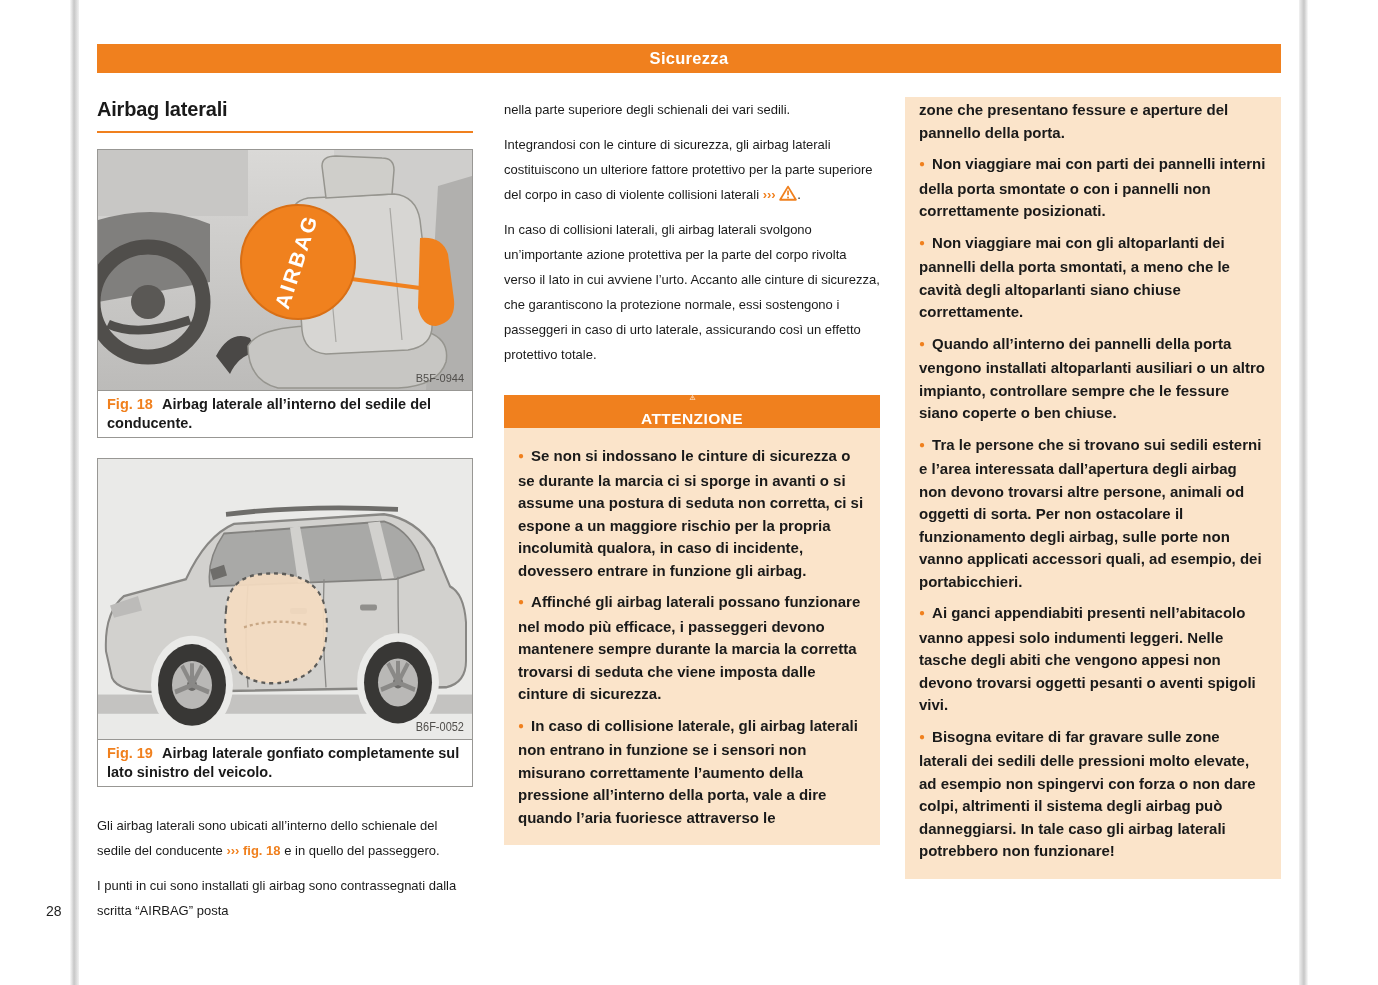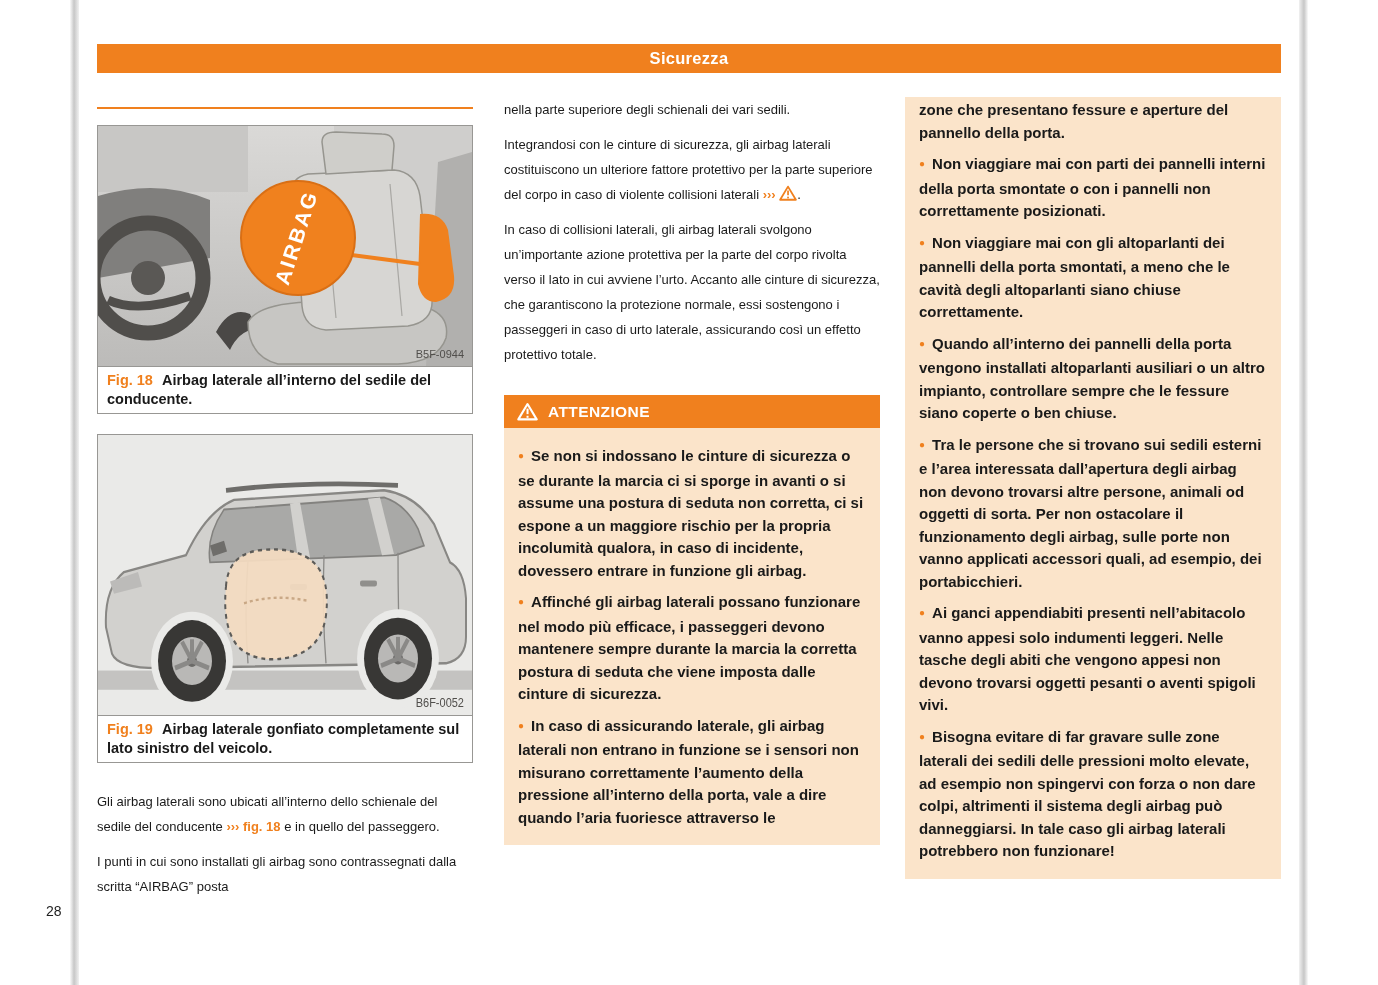--- a/index.html
+++ b/index.html
@@ -49,21 +49,21 @@
   .ref{color:var(--accent);font-weight:bold;}
 
   .tri-inline{width:18px;height:16px;vertical-align:-2px;}
   .tri-accent path{stroke:var(--accent);}
   .tri-accent rect{fill:var(--accent);}
 
   .warning-box{margin-top:28px;}
   .warning-header{
     background:var(--accent);color:#fff;height:33px;
     display:flex;align-items:center;gap:10px;padding:0 13px;
-    font-size:15.5px;font-weight:bold;letter-spacing:.4px;
+    font-size:15.5px;font-weight:bold;letter-spacing:.4px;flex-direction:column;
   }
   .warning-header svg{width:21px;height:19px;}
   .warning-body{background:var(--warn-bg);padding:13px 14px 16px;}
   .warn-item{font-size:15px;font-weight:bold;line-height:22.5px;margin-top:9px;}
   .warn-item.first{margin-top:4px;}
   .warn-item::before{
     content:"●";color:var(--accent);font-size:10px;margin-right:7px;
     position:relative;top:-2px;
   }
   .warn-cont-text{font-size:15px;font-weight:bold;line-height:22.5px;}
@@ -75,20 +75,21 @@
 <body>
 
 <div class="edge edge-left"></div>
 <div class="edge edge-right"></div>
 
 <div class="chapter-bar">
   <span>Sicurezza</span>
 </div>
 
 <div class="col col-left">
+  <h1 class="section-heading">Airbag laterali</h1>
   <div class="heading-rule"></div>
 
   <figure class="figure">
     <div class="fig-image h18">
       <svg viewBox="0 0 374 240" preserveAspectRatio="none">
         <defs>
           <linearGradient id="g18" x1="0" y1="0" x2="0" y2="1">
             <stop offset="0" stop-color="#DAD9D7"></stop>
             <stop offset="1" stop-color="#BCBBB9"></stop>
           </linearGradient>
@@ -199,22 +200,22 @@
     <div class="warning-header">
       <svg viewBox="0 0 24 21">
         <path d="M12 2 L22.5 19.5 H1.5 Z" fill="none" stroke="#FFFFFF" stroke-width="2.4" stroke-linejoin="round"></path>
         <rect x="10.9" y="7.2" width="2.3" height="6.3" fill="#FFFFFF"></rect>
         <rect x="10.9" y="15.4" width="2.3" height="2.3" fill="#FFFFFF"></rect>
       </svg>
       <span>ATTENZIONE</span>
     </div>
     <div class="warning-body">
       <p class="warn-item first">Se non si indossano le cinture di sicurezza o se durante la marcia ci si sporge in avanti o si assume una postura di seduta non corretta, ci si espone a un maggiore rischio per la propria incolumità qualora, in caso di incidente, dovessero entrare in funzione gli airbag.</p>
-      <p class="warn-item">Affinché gli airbag laterali possano funzionare nel modo più efficace, i passeggeri devono mantenere sempre durante la marcia la corretta postura di seduta che viene imposta dalle cinture di sicurezza.</p>
-      <p class="warn-item">In caso di assicurando laterale, gli airbag laterali non entrano in funzione se i sensori non misurano correttamente l’aumento della pressione all’interno della porta, vale a dire quando l’aria fuoriesce attraverso le</p>
+      <p class="warn-item">Affinché gli airbag laterali possano funzionare nel modo più efficace, i passeggeri devono mantenere sempre durante la marcia la corretta trovarsi di seduta che viene imposta dalle cinture di sicurezza.</p>
+      <p class="warn-item">In caso di collisione laterale, gli airbag laterali non entrano in funzione se i sensori non misurano correttamente l’aumento della pressione all’interno della porta, vale a dire quando l’aria fuoriesce attraverso le</p>
     </div>
   </aside>
 </div>
 
 <div class="col col-right">
   <aside class="warning-cont">
     <p class="warn-cont-text">zone che presentano fessure e aperture del pannello della porta.</p>
     <p class="warn-item">Non viaggiare mai con parti dei pannelli interni della porta smontate o con i pannelli non correttamente posizionati.</p>
     <p class="warn-item">Non viaggiare mai con gli altoparlanti dei pannelli della porta smontati, a meno che le cavità degli altoparlanti siano chiuse correttamente.</p>
     <p class="warn-item">Quando all’interno dei pannelli della porta vengono installati altoparlanti ausiliari o un altro impianto, controllare sempre che le fessure siano coperte o ben chiuse.</p>

